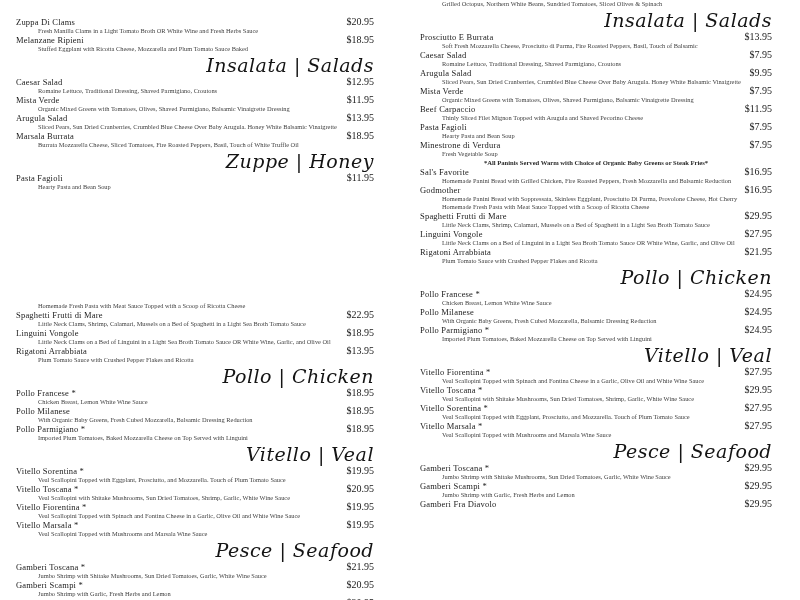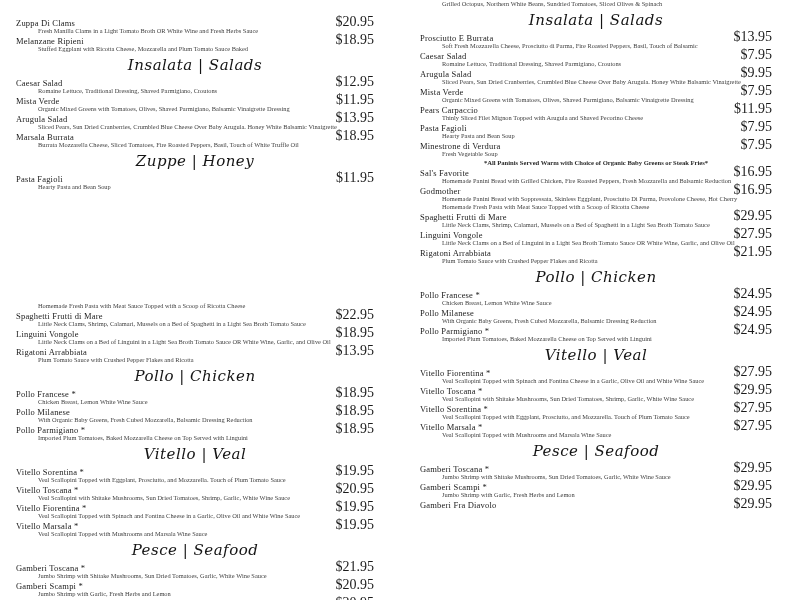--- a/index.html
+++ b/index.html
@@ -12,32 +12,32 @@
     position:relative;
   }
   .page { position:absolute; inset:0; background:#ffffff; }
   .column { position:absolute; top:0; overflow:hidden; }
   .column-left  { left:16px;  width:358px; padding-top:17px; height:600px; }
   .column-right { left:420px; width:352px; height:600px; }
 
   .menu-item { height:18px; overflow:visible; }
   .item-row { display:flex; justify-content:space-between; align-items:baseline; height:10px; }
   .item-name  { font-size:8.5px; line-height:10px; letter-spacing:0.2px; white-space:nowrap; }
-  .item-price { font-size:14px; line-height:10px; white-space:nowrap; }
+  .item-price { font-size:10px; line-height:10px; white-space:nowrap; }
   .item-desc {
     font-size:6.4px; line-height:8px; color:#3f3f3f;
     padding-left:22px; white-space:nowrap; overflow:hidden;
   }
   .orphan-desc { height:8px; }
 
   .section-header {
-    text-align:center;
+    text-align:right;
     font-family:"DejaVu Serif", serif;
     font-style:italic;
-    font-size:15px;
+    font-size:19px;
     line-height:24px;
     height:24px;
     letter-spacing:0.5px;
     color:#141414;
   }
   .section-note {
     font-size:6.6px; line-height:9px; height:9px;
     text-align:center; font-weight:bold; color:#2a2a2a;
     white-space:nowrap; overflow:hidden;
   }
@@ -221,21 +221,21 @@
       </div>
       <div class="menu-item">
         <div class="item-row">
           <span class="item-name">Mista Verde</span>
           <span class="item-price">$7.95</span>
         </div>
         <div class="item-desc">Organic Mixed Greens with Tomatoes, Olives, Shaved Parmigiano, Balsamic Vinaigrette Dressing</div>
       </div>
       <div class="menu-item">
         <div class="item-row">
-          <span class="item-name">Pears Carpaccio</span>
+          <span class="item-name">Beef Carpaccio</span>
           <span class="item-price">$11.95</span>
         </div>
         <div class="item-desc">Thinly Sliced Filet Mignon Topped with Arugula and Shaved Pecorino Cheese</div>
       </div>
       <div class="menu-item">
         <div class="item-row">
           <span class="item-name">Pasta Fagioli</span>
           <span class="item-price">$7.95</span>
         </div>
         <div class="item-desc">Hearty Pasta and Bean Soup</div>

